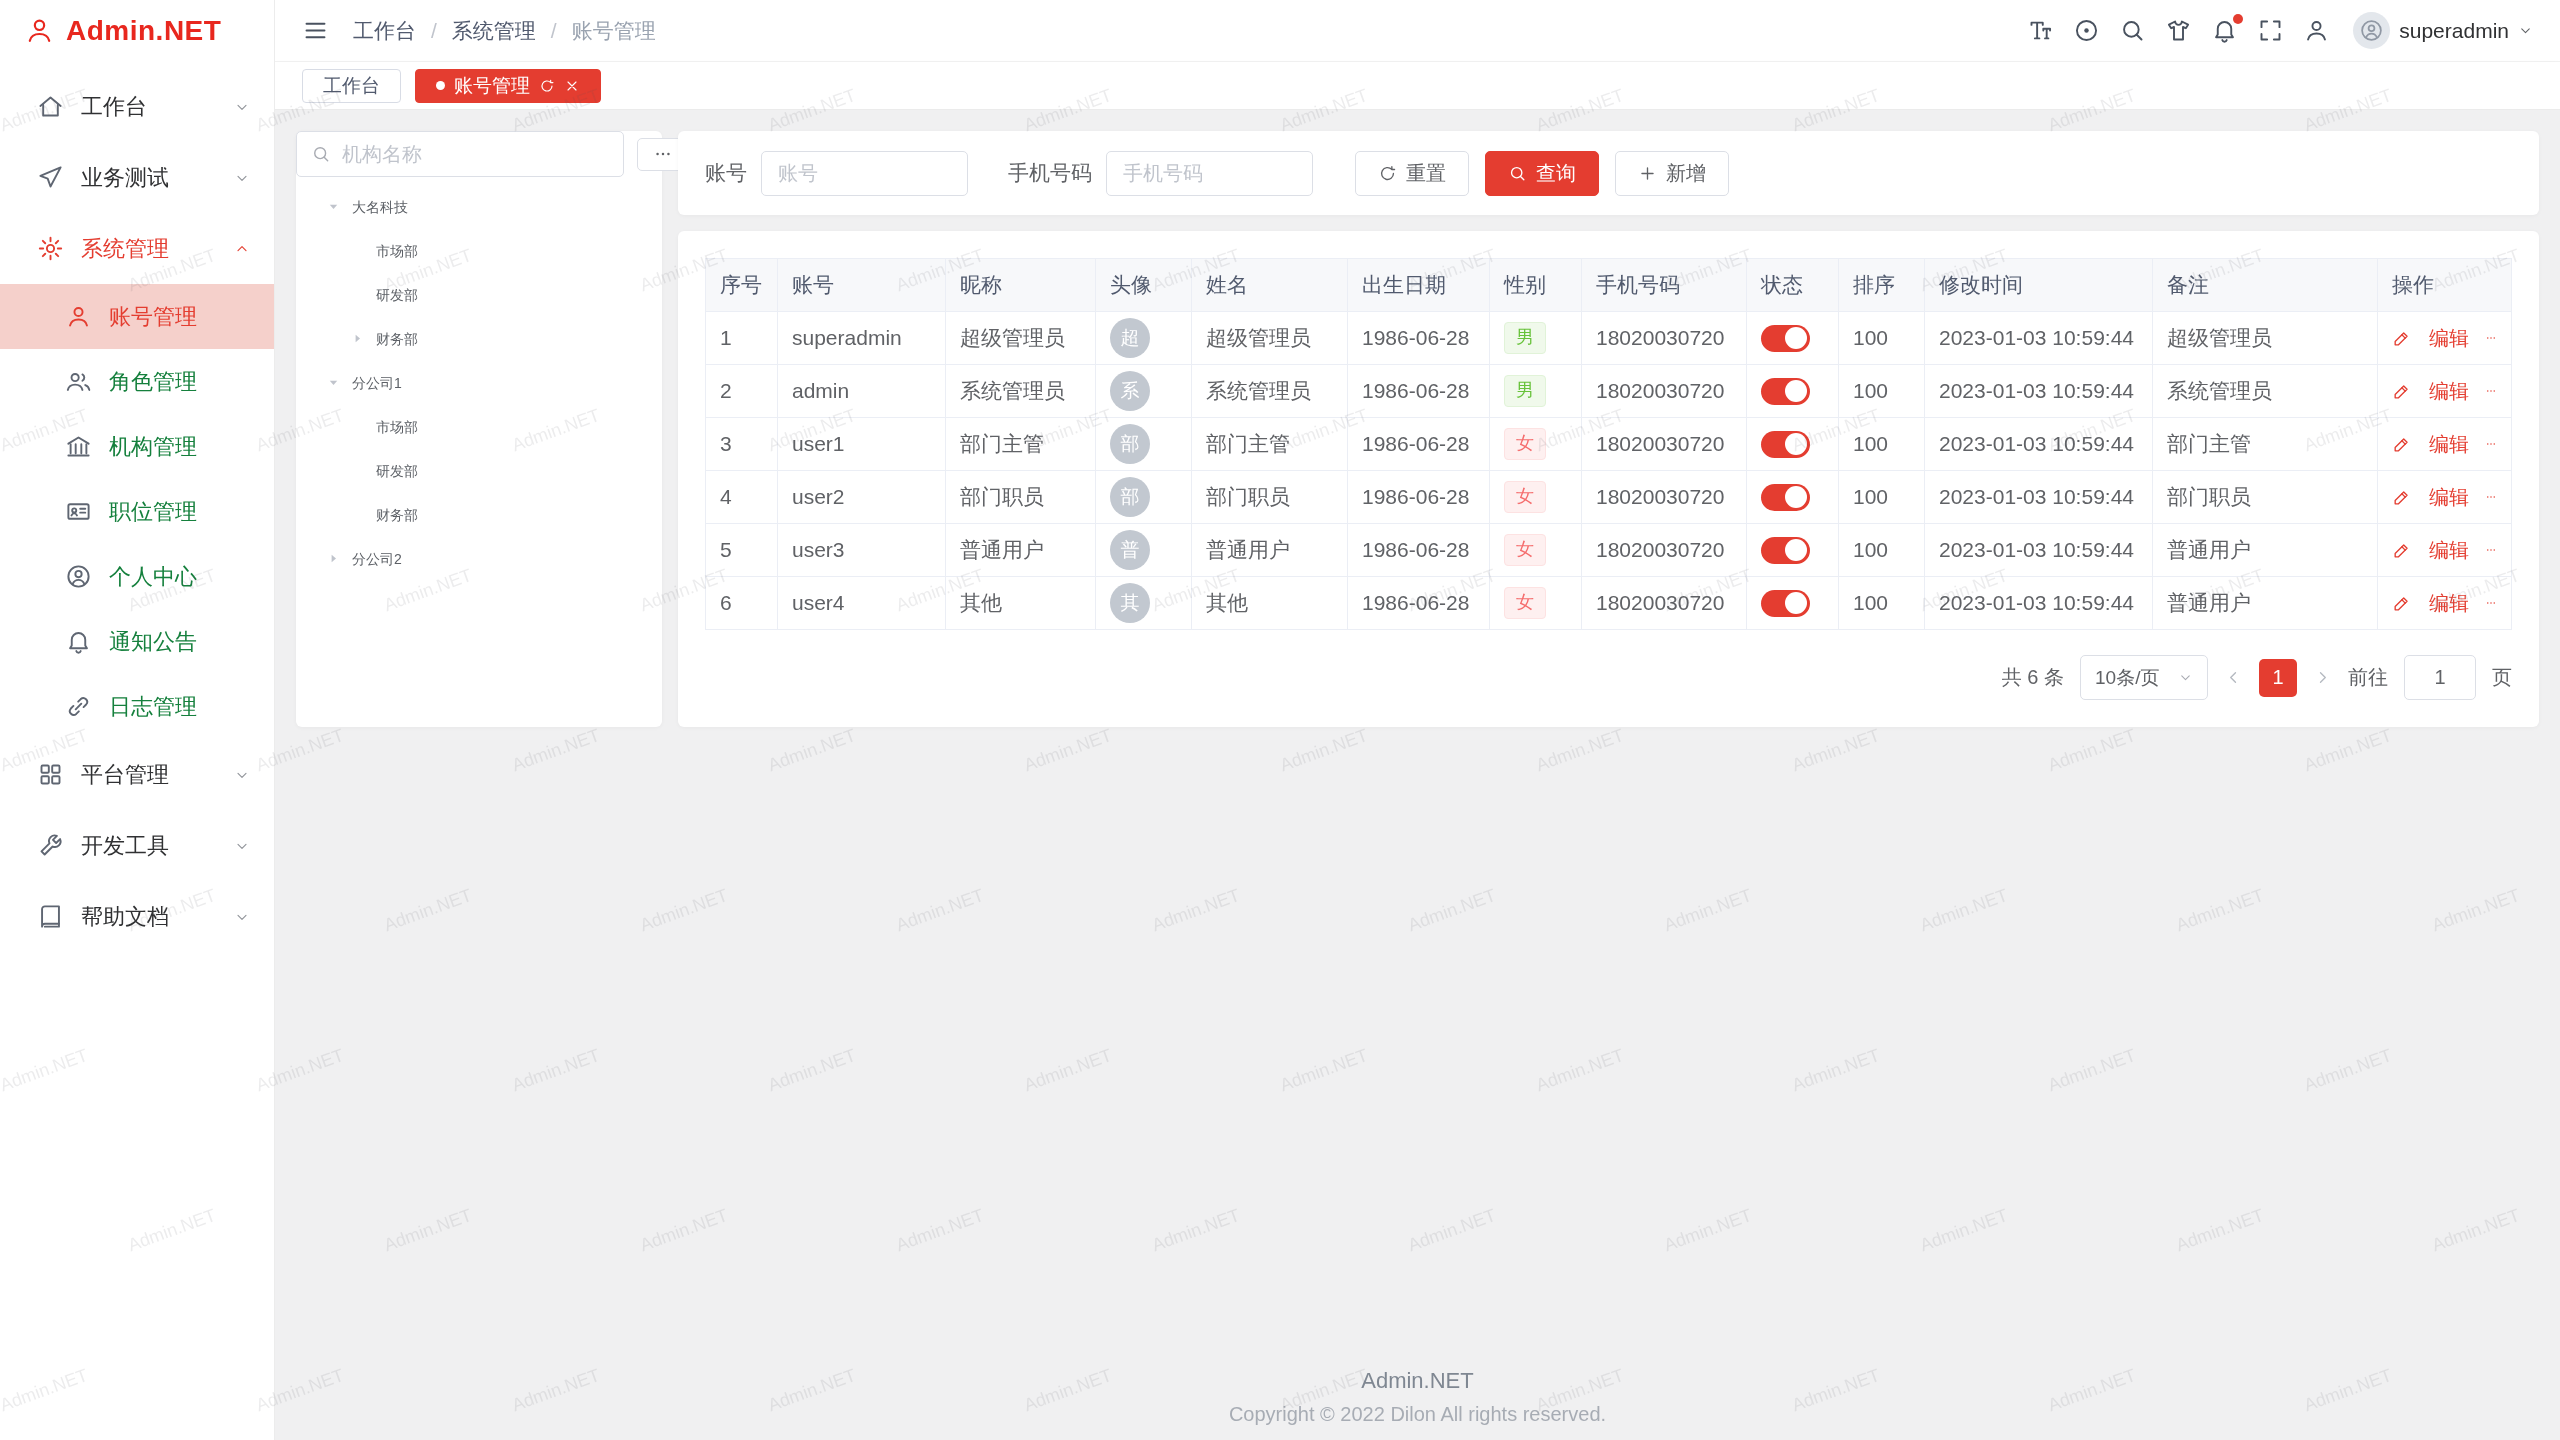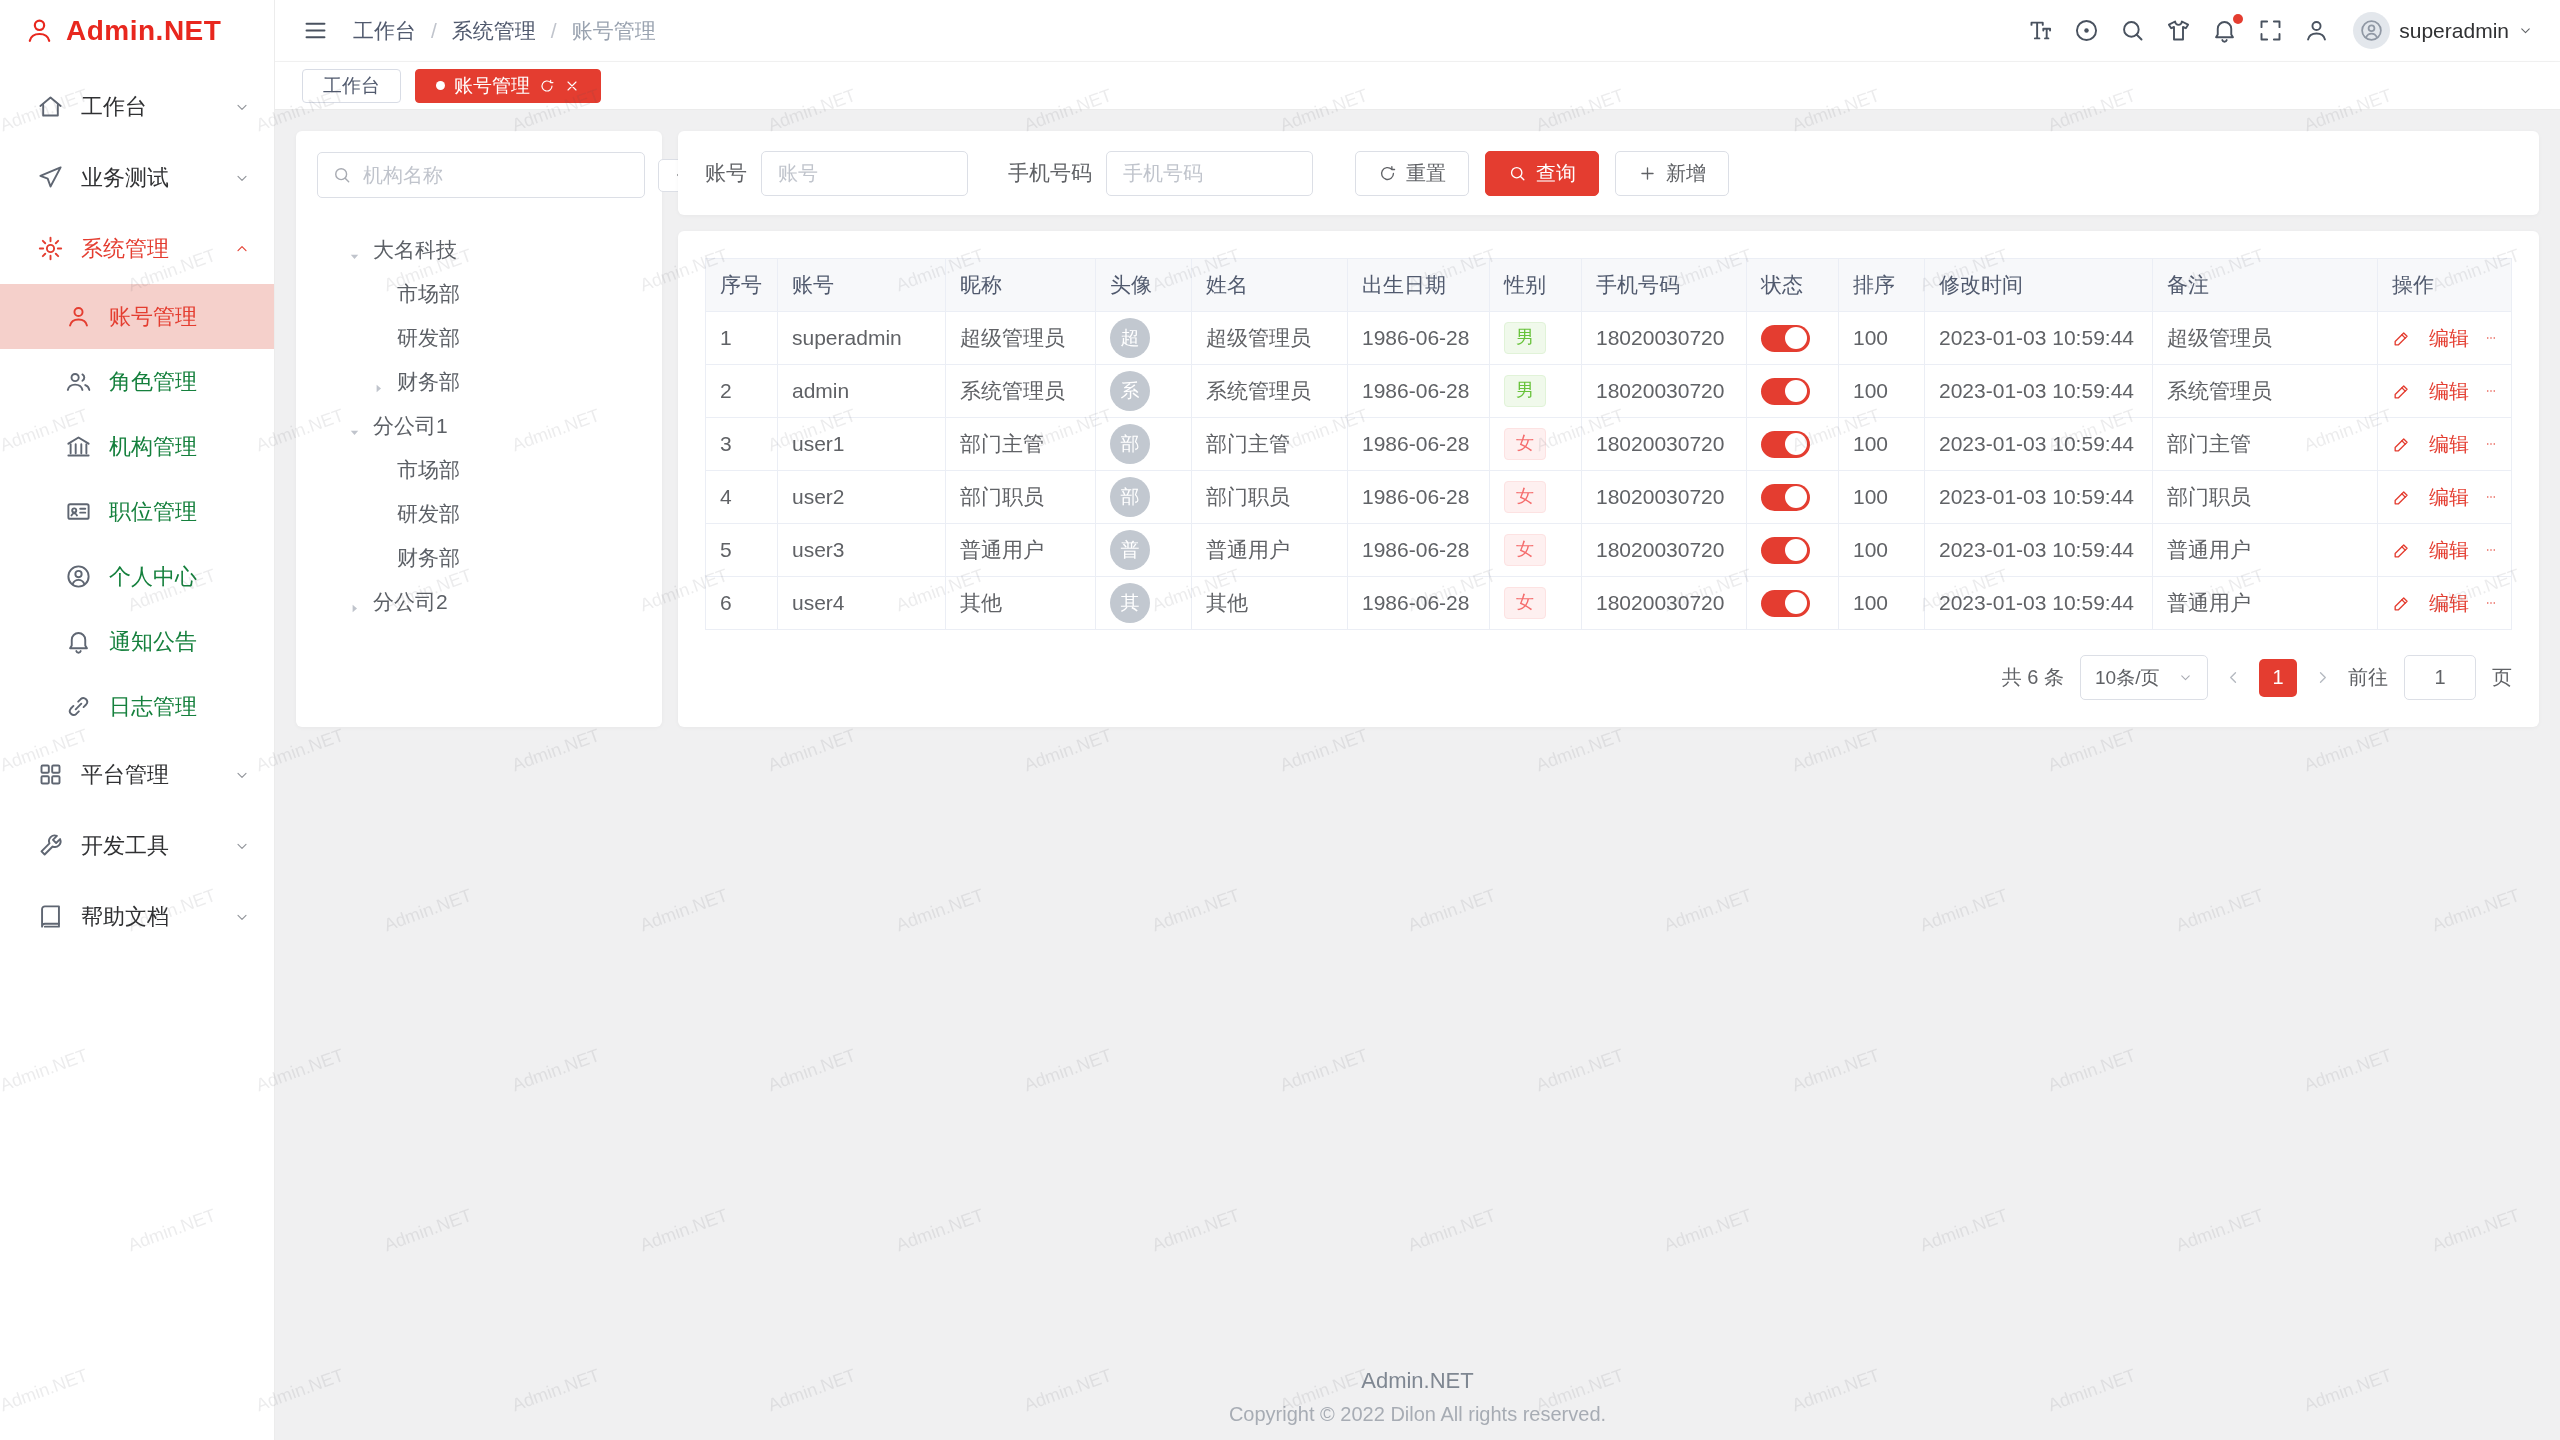--- a/index.html
+++ b/index.html
@@ -49,30 +49,30 @@
   .tab{height:34px;padding:0 20px;border:1px solid #d8dce5;border-radius:4px;background:#fff;color:#515a6e;
        font-size:19px;display:inline-flex;align-items:center;gap:9px;cursor:pointer;box-sizing:border-box}
   .tab.active{background:var(--accent);border-color:var(--accent);color:#fff}
   .tab-dot{width:9px;height:9px;border-radius:50%;background:#fff}
   .tab-ic{width:16px;height:16px}
 
   .content{flex:1;background:#f0f0f1;padding:21px;position:relative;overflow:hidden}
   .work-area{display:flex;gap:16px;align-items:stretch}
 
   
-  .tree-panel{width:366px;flex:none;background:#fff;border-radius:6px;padding:21px;box-sizing:border-box;box-shadow:0 1px 4px rgba(0,0,0,.04)}
+  .tree-panel{width:366px;flex:none;background:#fff;border-radius:6px;box-sizing:border-box;box-shadow:0 1px 4px rgba(0,0,0,.04)}
   .search-row{display:flex;align-items:center;gap:13px}
   .search-input{flex:1;height:46px;border:1px solid #dcdfe6;border-radius:5px;display:flex;align-items:center;padding:0 14px;gap:9px;background:#fff;box-sizing:border-box}
   .s-icon{width:20px;height:20px;color:#a8abb2;flex:none}
   .search-input input{border:none;outline:none;flex:1;font-size:20px;min-width:0;color:#303133;font-family:inherit;background:transparent}
   ::placeholder{color:#c0c4cc;opacity:1}
   .more-btn{width:51px;height:33px;border:1px solid #dcdfe6;border-radius:5px;background:#fff;display:flex;align-items:center;justify-content:center;color:#606266;cursor:pointer;flex:none}
   .more-btn [data-icon]{width:20px;height:20px}
   .tree{margin-top:22px}
-  .tree-row{height:44px;display:flex;align-items:flex-end;font-size:21px;color:#5c6066;cursor:pointer}
+  .tree-row{height:44px;display:flex;align-items:flex-start;font-size:14px;color:#5c6066;cursor:pointer}
   .tree-row.lvl0{padding-left:30px}
   .tree-row.lvl1{padding-left:54px}
   .caret{width:15px;height:15px;margin-right:11px;color:#c0c4cc;flex:none}
   .caret.empty{visibility:hidden}
 
   
   .main-col{flex:1;display:flex;flex-direction:column;gap:16px;min-width:0}
   .query-panel{background:#fff;border-radius:6px;height:84px;display:flex;align-items:center;padding:0 27px;box-shadow:0 1px 4px rgba(0,0,0,.04)}
   .q-label{font-size:21px;color:#606266;margin-right:14px;white-space:nowrap}
   .q-label.phone{margin-left:40px}

